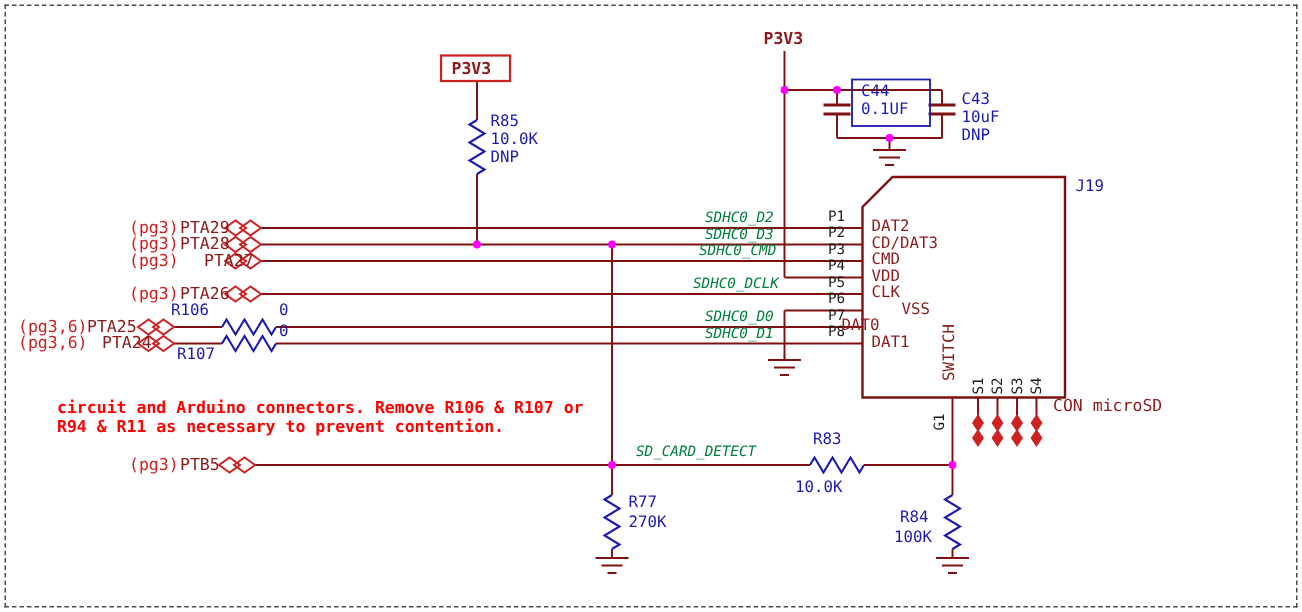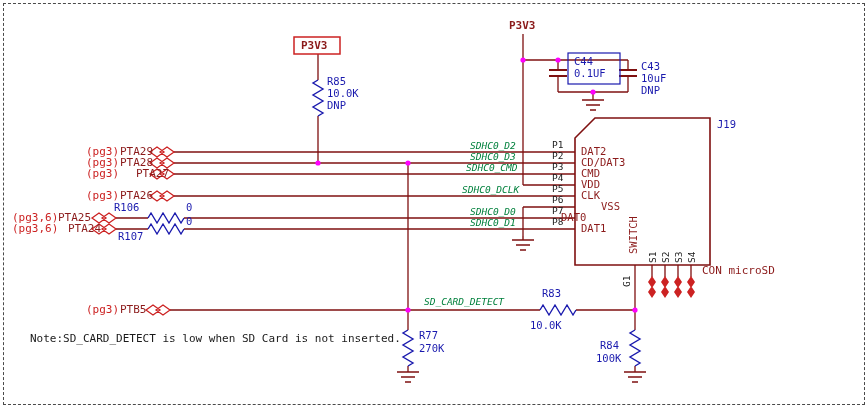--- a/index.html
+++ b/index.html
@@ -185,14 +185,15 @@
   <span class="t redl f11" style="left:86px;top:304px">(pg3)</span>
   <span class="t maroon f11" style="left:120px;top:304px">PTB5</span>
 
   <span class="t blue f10" style="left:542px;top:288px">R83</span>
   <span class="t blue f10" style="left:530px;top:320px">10.0K</span>
   <span class="t blue f10" style="left:419px;top:330px">R77</span>
   <span class="t blue f10" style="left:419px;top:343px">270K</span>
   <span class="t blue f10" style="left:600px;top:340px">R84</span>
   <span class="t blue f10" style="left:596px;top:353px">100K</span>
 
-  <span class="t blk f11" style="left:30px;top:333px">Note:SD_CARD_DETECT is low when SD Card is not inserted.</span>
+  <span class="t noter f11" style="left:38px;top:266px">circuit and Arduino connectors. Remove R106 &amp; R107 or</span>
+  <span class="t noter f11" style="left:38px;top:279px">R94 &amp; R11 as necessary to prevent contention.</span>
 </div>
 
 </body></html>

